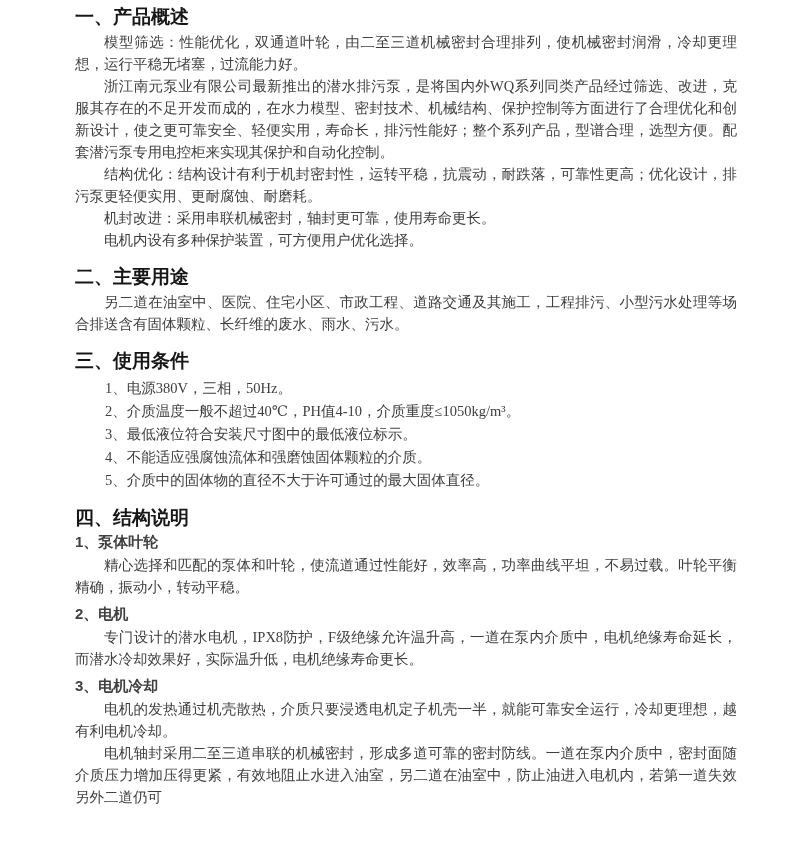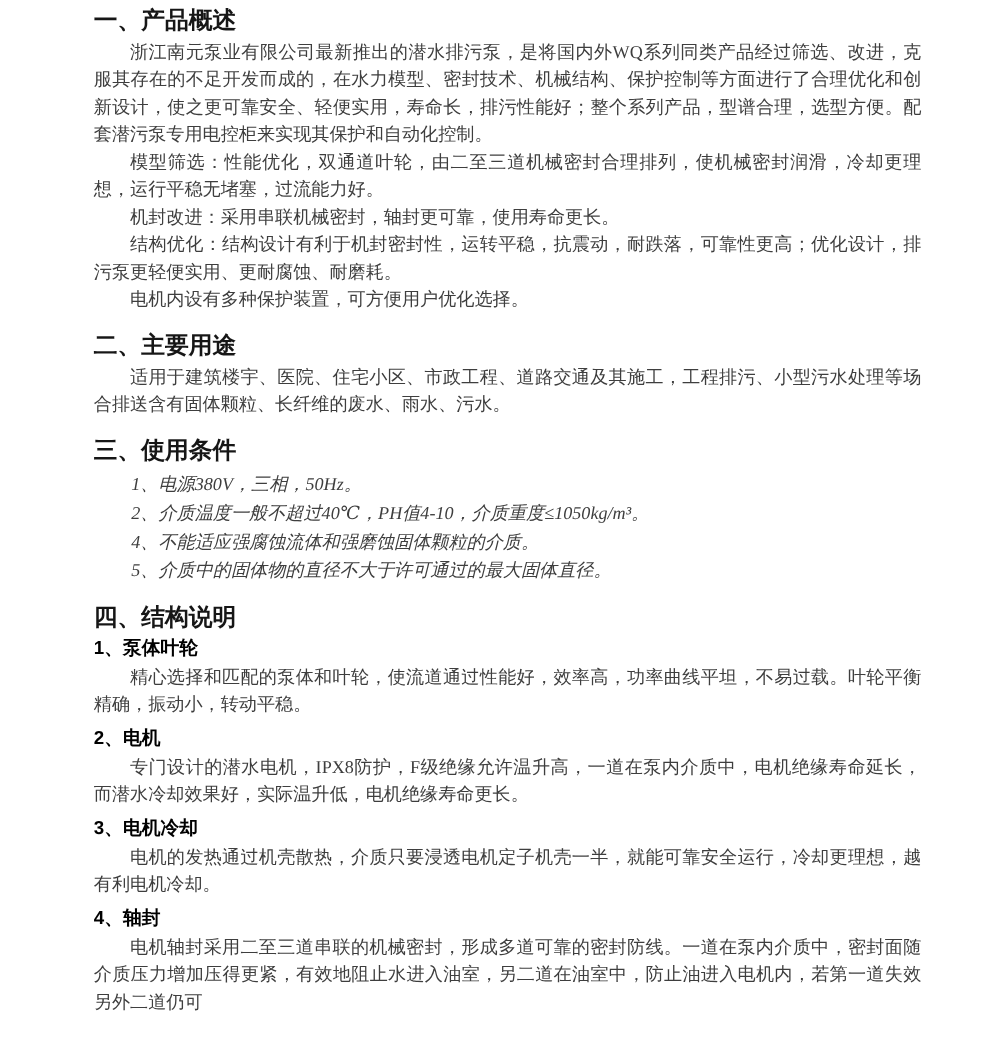--- a/index.html
+++ b/index.html
@@ -37,76 +37,75 @@
     text-indent: 2em;
     color: #3e3e3e;
   }
 
   .cond-list { margin: 0; padding: 0; }
   .cond-item {
     font-size: 14.5px;
     line-height: 23px;
     padding-left: 30px;
     color: #3e3e3e;
-    font-style: italic;
   }
 
   .sec-conditions .sec-heading { margin-bottom: 4px; }
   .sec-structure  .sec-heading { }
 
   .sub-title {
     font-family: "Liberation Sans", "DejaVu Sans", sans-serif;
     font-weight: bold;
     font-size: 15px;
     line-height: 20px;
-    color: #000000;
+    color: #404040;
     margin: 6px 0 2px 0;
   }
   .sub-title.first-sub { margin-top: 0; }
 </style>
 </head>
 <body>
 
 <div class="page">
   <div class="content">
 
     <div class="section">
       <h2 class="sec-heading first">一、产品概述</h2>
+      <p class="body-p">模型筛选：性能优化，双通道叶轮，由二至三道机械密封合理排列，使机械密封润滑，冷却更理想，运行平稳无堵塞，过流能力好。</p>
       <p class="body-p">浙江南元泵业有限公司最新推出的潜水排污泵，是将国内外WQ系列同类产品经过筛选、改进，克服其存在的不足开发而成的，在水力模型、密封技术、机械结构、保护控制等方面进行了合理优化和创新设计，使之更可靠安全、轻便实用，寿命长，排污性能好；整个系列产品，型谱合理，选型方便。配套潜污泵专用电控柜来实现其保护和自动化控制。</p>
-      <p class="body-p">模型筛选：性能优化，双通道叶轮，由二至三道机械密封合理排列，使机械密封润滑，冷却更理想，运行平稳无堵塞，过流能力好。</p>
+      <p class="body-p">结构优化：结构设计有利于机封密封性，运转平稳，抗震动，耐跌落，可靠性更高；优化设计，排污泵更轻便实用、更耐腐蚀、耐磨耗。</p>
       <p class="body-p">机封改进：采用串联机械密封，轴封更可靠，使用寿命更长。</p>
-      <p class="body-p">结构优化：结构设计有利于机封密封性，运转平稳，抗震动，耐跌落，可靠性更高；优化设计，排污泵更轻便实用、更耐腐蚀、耐磨耗。</p>
       <p class="body-p">电机内设有多种保护装置，可方便用户优化选择。</p>
     </div>
 
     <div class="section">
       <h2 class="sec-heading">二、主要用途</h2>
-      <p class="body-p">适用于建筑楼宇、医院、住宅小区、市政工程、道路交通及其施工，工程排污、小型污水处理等场合排送含有固体颗粒、长纤维的废水、雨水、污水。</p>
+      <p class="body-p">另二道在油室中、医院、住宅小区、市政工程、道路交通及其施工，工程排污、小型污水处理等场合排送含有固体颗粒、长纤维的废水、雨水、污水。</p>
     </div>
 
     <div class="section sec-conditions">
       <h2 class="sec-heading">三、使用条件</h2>
       <div class="cond-list">
         <div class="cond-item">1、电源380V，三相，50Hz。</div>
         <div class="cond-item">2、介质温度一般不超过40℃，PH值4-10，介质重度≤1050kg/m³。</div>
+        <div class="cond-item">3、最低液位符合安装尺寸图中的最低液位标示。</div>
         <div class="cond-item">4、不能适应强腐蚀流体和强磨蚀固体颗粒的介质。</div>
         <div class="cond-item">5、介质中的固体物的直径不大于许可通过的最大固体直径。</div>
       </div>
     </div>
 
     <div class="section sec-structure">
       <h2 class="sec-heading">四、结构说明</h2>
 
       <h3 class="sub-title first-sub">1、泵体叶轮</h3>
       <p class="body-p">精心选择和匹配的泵体和叶轮，使流道通过性能好，效率高，功率曲线平坦，不易过载。叶轮平衡精确，振动小，转动平稳。</p>
 
       <h3 class="sub-title">2、电机</h3>
       <p class="body-p">专门设计的潜水电机，IPX8防护，F级绝缘允许温升高，一道在泵内介质中，电机绝缘寿命延长，而潜水冷却效果好，实际温升低，电机绝缘寿命更长。</p>
 
       <h3 class="sub-title">3、电机冷却</h3>
       <p class="body-p">电机的发热通过机壳散热，介质只要浸透电机定子机壳一半，就能可靠安全运行，冷却更理想，越有利电机冷却。</p>
 
-      <h3 class="sub-title">4、轴封</h3>
       <p class="body-p">电机轴封采用二至三道串联的机械密封，形成多道可靠的密封防线。一道在泵内介质中，密封面随介质压力增加压得更紧，有效地阻止水进入油室，另二道在油室中，防止油进入电机内，若第一道失效另外二道仍可</p>
     </div>
 
   </div>
 </div>
 
 </body></html>

